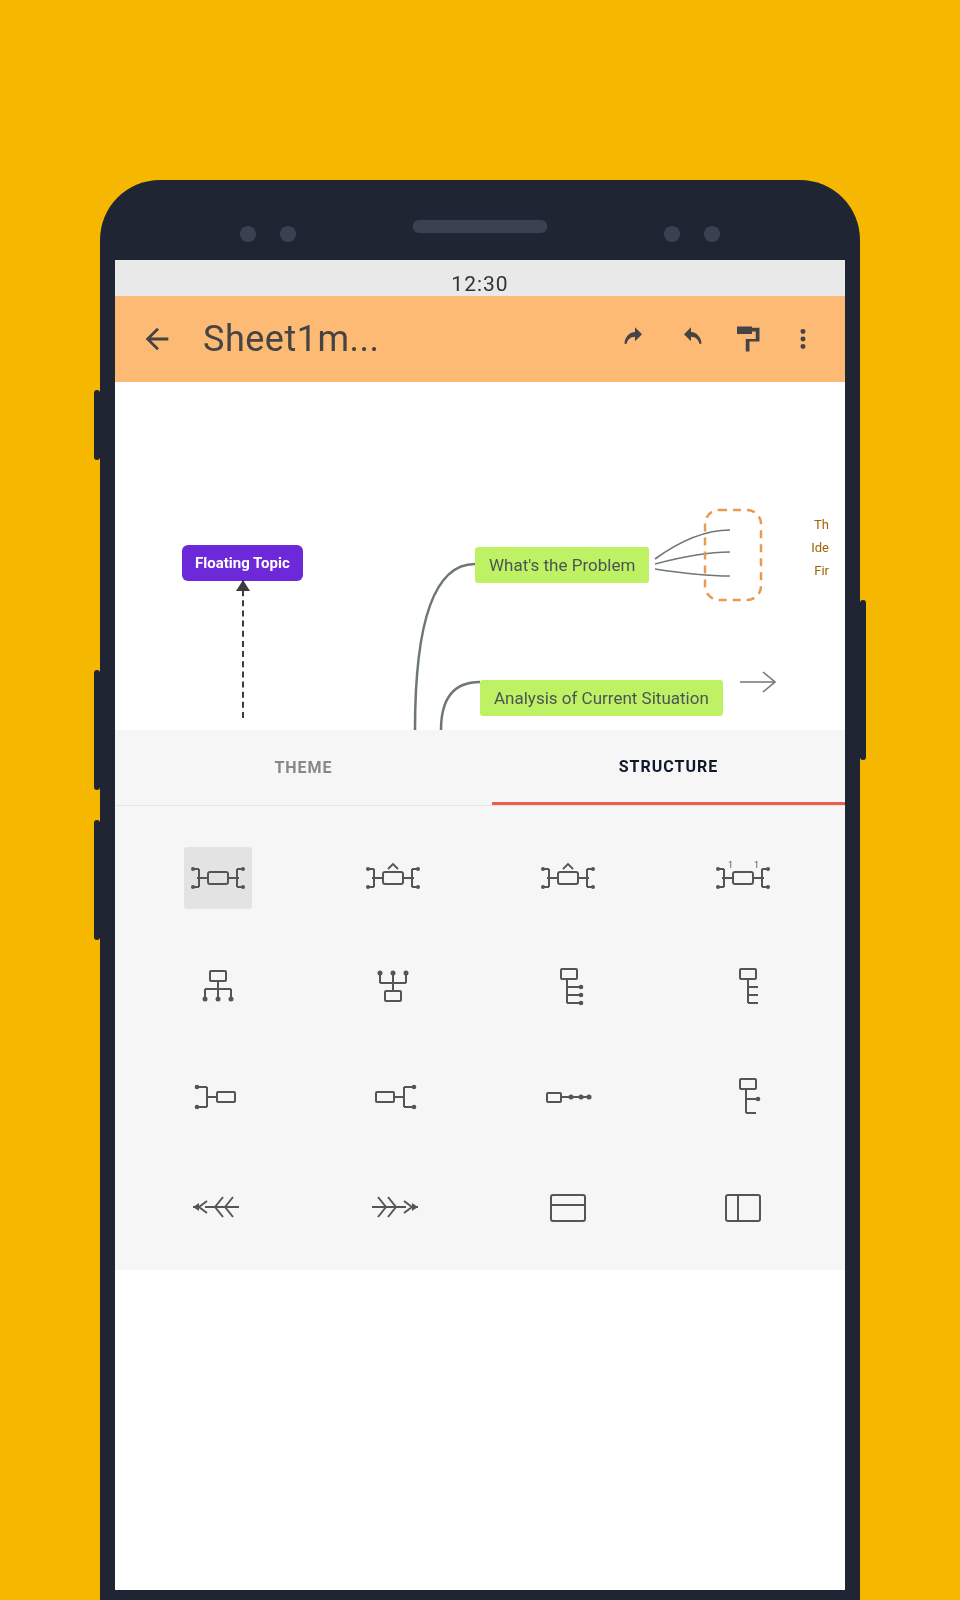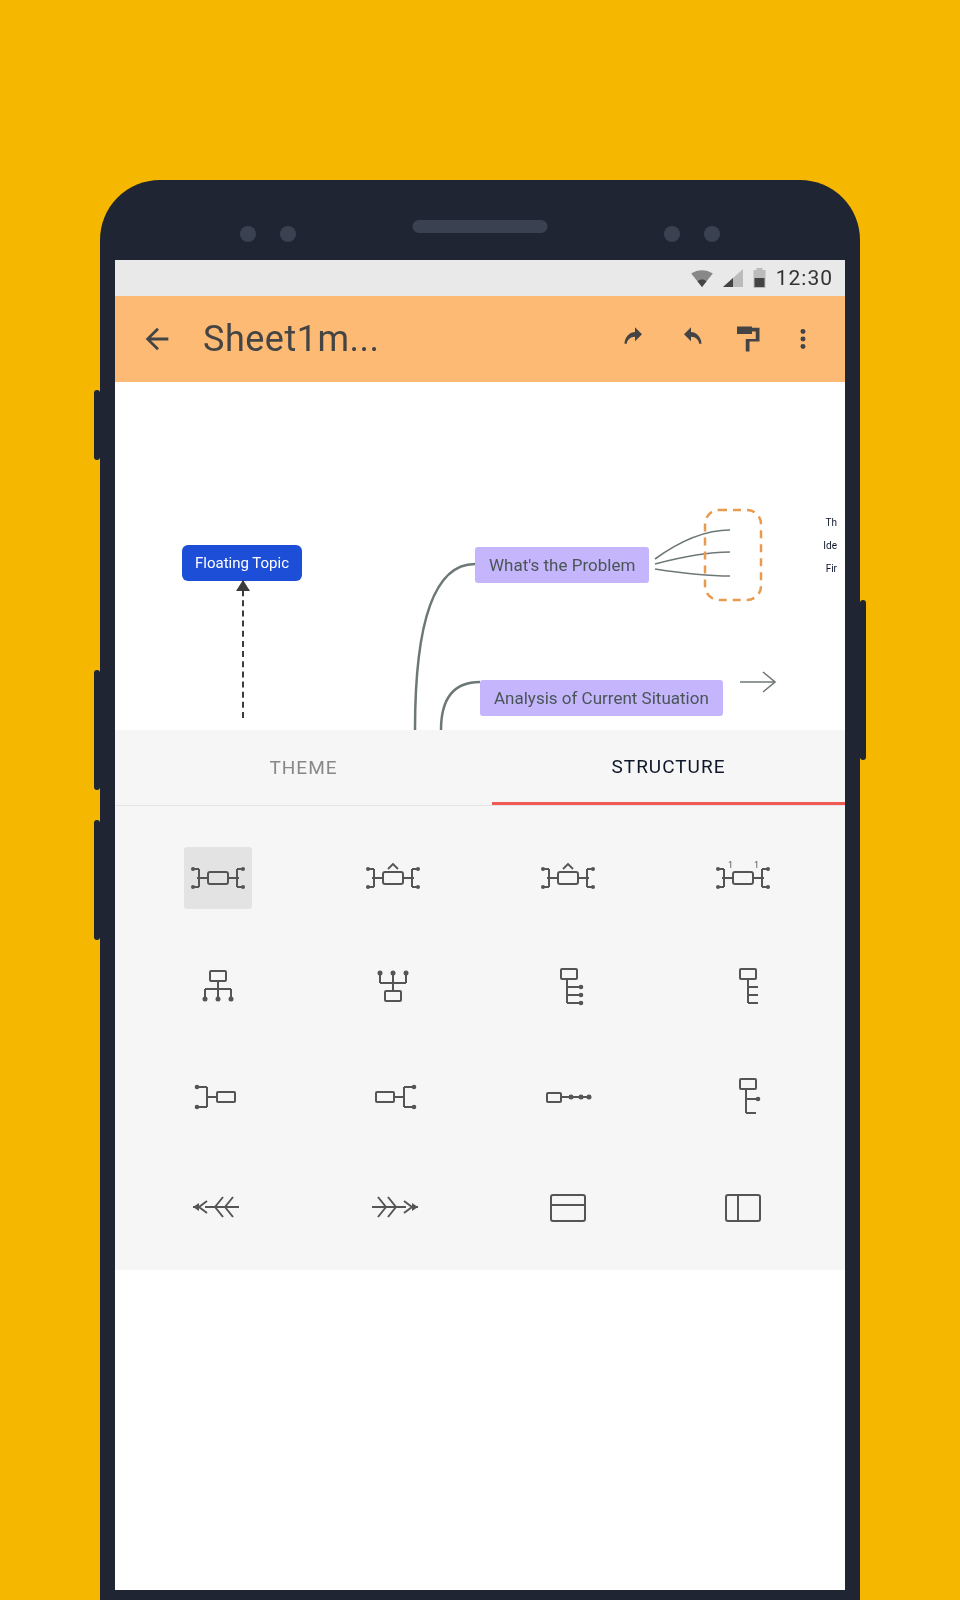--- a/index.html
+++ b/index.html
@@ -19,43 +19,43 @@
     .side-btn { position:absolute; background:#1f2533; border-radius:4px; }
     .sb1{left:-6px;top:210px;width:6px;height:70px;}
     .sb2{left:-6px;top:490px;width:6px;height:120px;}
     .sb3{left:-6px;top:640px;width:6px;height:120px;}
     .sb4{right:-6px;top:420px;width:6px;height:160px;}
     .speaker{position:absolute;top:40px;left:50%;transform:translateX(-50%);width:135px;height:13px;background:#3a4252;border-radius:10px;}
     .sensor{position:absolute;top:46px;width:16px;height:16px;background:#3a4252;border-radius:50%;}
     .sensor.a{left:140px;} .sensor.b{left:180px;} .sensor.c{right:180px;} .sensor.d{right:140px;}
     .screen{position:absolute;left:15px;right:15px;top:80px;bottom:0;background:#fff;overflow:hidden;}
     
-    .statusbar{height:36px;background:#e9e9e9;display:flex;align-items:center;justify-content:flex-end;padding:0 12px;gap:10px;color:#333;font-size:21px;}
+    .statusbar{height:36px;background:#e9e9e9;display:flex;align-items:center;justify-content:flex-end;padding:0 12px;gap:10px;color:#333;font-size:21px;flex-direction:column;}
     .statusbar svg{display:block;}
     .stime{font-weight:400;letter-spacing:1px;}
     
     .appbar{height:86px;background:#fdba74;display:flex;align-items:center;padding:0 18px;}
     .appbar .title{flex:1;font-size:36px;color:#444;margin-left:22px;letter-spacing:.5px;}
     .ibtn{width:48px;height:48px;display:flex;align-items:center;justify-content:center;color:#444;}
     .ibtn+ .ibtn{margin-left:8px;}
     
     .canvas{height:348px;background:#fff;position:relative;overflow:hidden;}
-    .floating-topic{position:absolute;left:67px;top:163px;background:#1d4ed8;color:#fff;font-size:15px;font-weight:400;padding:9px 13px;border-radius:6px;}
+    .floating-topic{position:absolute;left:67px;top:163px;background:#6d28d9;color:#fff;font-size:15px;font-weight:700;padding:9px 13px;border-radius:6px;}
     .arrow-line{position:absolute;left:127px;top:198px;width:0;height:138px;border-left:2.5px dashed #3c3c3c;}
     .arrow-head{position:absolute;left:121px;top:198px;width:0;height:0;border-left:7px solid transparent;border-right:7px solid transparent;border-bottom:11px solid #3c3c3c;}
-    .node{position:absolute;background:#c4b5fd;color:#4a5555;font-size:17px;padding:8px 14px;border-radius:3px;}
+    .node{position:absolute;background:#bef264;color:#4a5555;font-size:17px;padding:8px 14px;border-radius:3px;}
     .node.n1{left:360px;top:165px;}
     .node.n2{left:365px;top:298px;}
-    .subnode{position:absolute;right:8px;color:#0f172a;font-size:10px;}
+    .subnode{position:absolute;right:16px;color:#a16207;font-size:13px;}
     .sn1{top:135px;} .sn2{top:158px;} .sn3{top:181px;}
     
     .paths{position:absolute;inset:0;pointer-events:none;}
     
     .tabs{height:76px;background:#f6f6f6;display:flex;border-bottom:1px solid #e5e5e5;}
-    .tab{flex:1;display:flex;align-items:center;justify-content:center;font-size:19px;font-weight:400;color:#888;letter-spacing:1px;margin-left:12px;}
+    .tab{flex:1;display:flex;align-items:center;justify-content:center;font-size:16px;font-weight:700;color:#888;letter-spacing:1px;margin-left:12px;}
     .tab.active{color:#0f172a;border-bottom:3px solid #ef5b52;}
     
     .grid{background:#f6f6f6;padding:20px 18px 10px;display:grid;grid-template-columns:repeat(4,1fr);grid-auto-rows:104px;gap:6px;}
     .cell{display:flex;align-items:center;justify-content:center;color:#555;}
     .cell.selected>span{background:#e3e3e3;}
     .cell>span{width:68px;height:62px;display:flex;align-items:center;justify-content:center;border-radius:3px;}
     
     .navbar{position:absolute;left:0;right:0;bottom:0;height:90px;background:#1f2533;display:flex;align-items:center;justify-content:space-around;}
   </style>
 </head>

